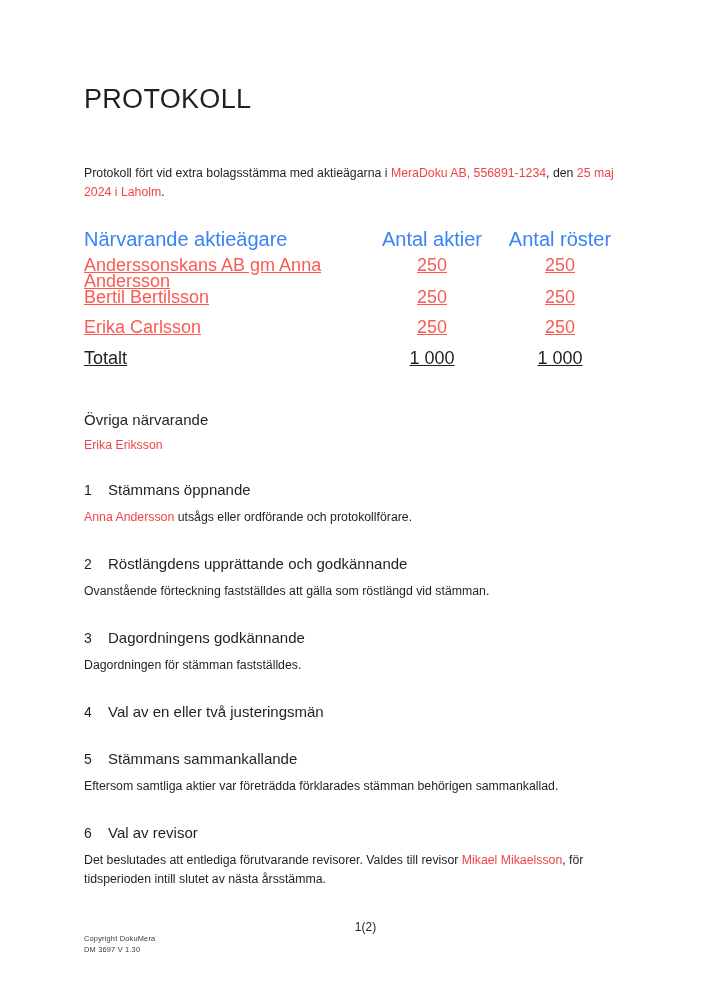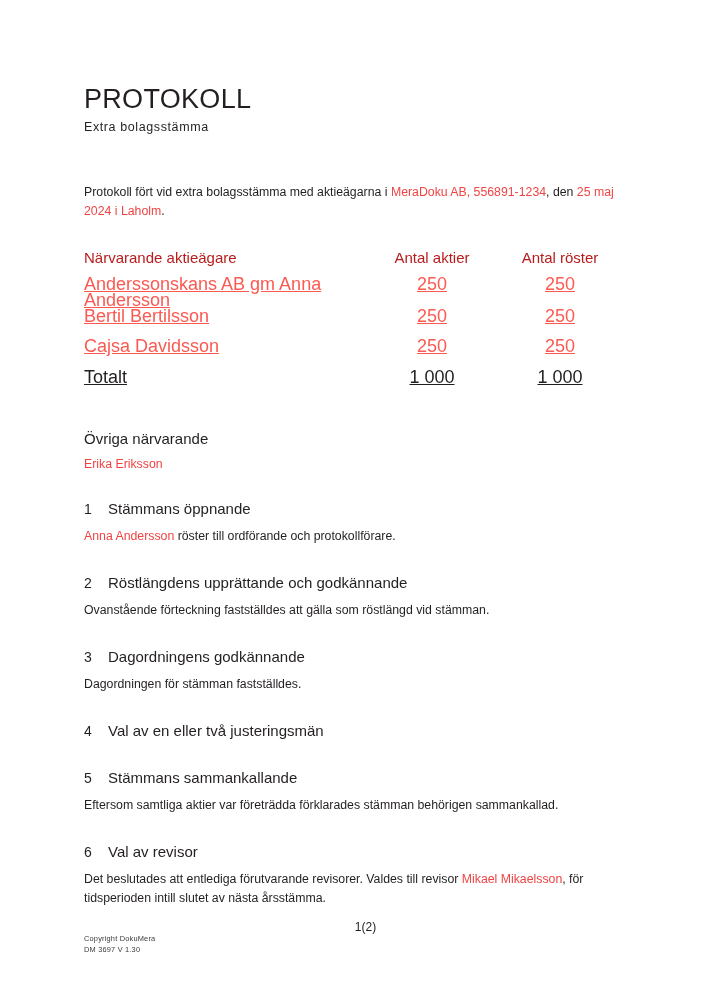--- a/index.html
+++ b/index.html
@@ -76,22 +76,22 @@
   .table col.c-votes { width: 128px; }
 
   .table th,
   .table td {
     padding: 0;
     text-align: left;
     vertical-align: baseline;
     font-weight: 400;
   }
   .table thead th {
-    font-size: 15px;
-    color: #b91c1c;
+    font-size: 20px;
+    color: #3b82f6;
     height: 28px;
     line-height: 20px;
   }
   .table thead th.num,
   .table thead th.votes {
     text-align: center;
   }
   .table tbody td {
     font-size: 18px;
     height: 30.5px;
@@ -168,21 +168,20 @@
   }
   .footer div { white-space: nowrap; }
 </style>
 </head>
 <body>
 
 <div class="page">
   <div class="content">
 
     <h1 class="doc-title">PROTOKOLL</h1>
-    <div class="doc-subtitle">Extra bolagsstämma</div>
 
     <p class="intro"><span>Protokoll fört vid extra bolagsstämma med aktieägarna i </span><span class="red">MeraDoku AB, 556891-1234</span><span>, den </span><span class="red">25 maj 2024 i Laholm</span><span>.</span></p>
 
     <table class="table">
       <colgroup>
         <col class="c-name">
           <col class="c-num">
           <col class="c-votes">
       </colgroup>
       <thead>
@@ -197,41 +196,41 @@
           <td class="name">Anderssonskans AB gm Anna Andersson</td>
           <td class="num">250</td>
           <td class="votes">250</td>
         </tr>
         <tr>
           <td class="name">Bertil Bertilsson</td>
           <td class="num">250</td>
           <td class="votes">250</td>
         </tr>
         <tr>
-          <td class="name">Cajsa Davidsson</td>
+          <td class="name">Erika Carlsson</td>
           <td class="num">250</td>
           <td class="votes">250</td>
         </tr>
         <tr class="total">
           <td class="name">Totalt</td>
           <td class="num">1 000</td>
           <td class="votes">1 000</td>
         </tr>
       </tbody>
     </table>
 
     <h2 class="subhead">Övriga närvarande</h2>
     <p class="other-person red">Erika Eriksson</p>
 
     <div class="section">
       <div class="section-head">
         <span class="section-num">1</span>
         <span class="section-title">Stämmans öppnande</span>
       </div>
-      <p class="section-body"><span class="red">Anna Andersson</span><span> röster till ordförande och protokollförare.</span></p>
+      <p class="section-body"><span class="red">Anna Andersson</span><span> utsågs eller ordförande och protokollförare.</span></p>
     </div>
 
     <div class="section">
       <div class="section-head">
         <span class="section-num">2</span>
         <span class="section-title">Röstlängdens upprättande och godkännande</span>
       </div>
       <p class="section-body"><span>Ovanstående förteckning fastställdes att gälla som röstlängd vid stämman.</span></p>
     </div>
 

